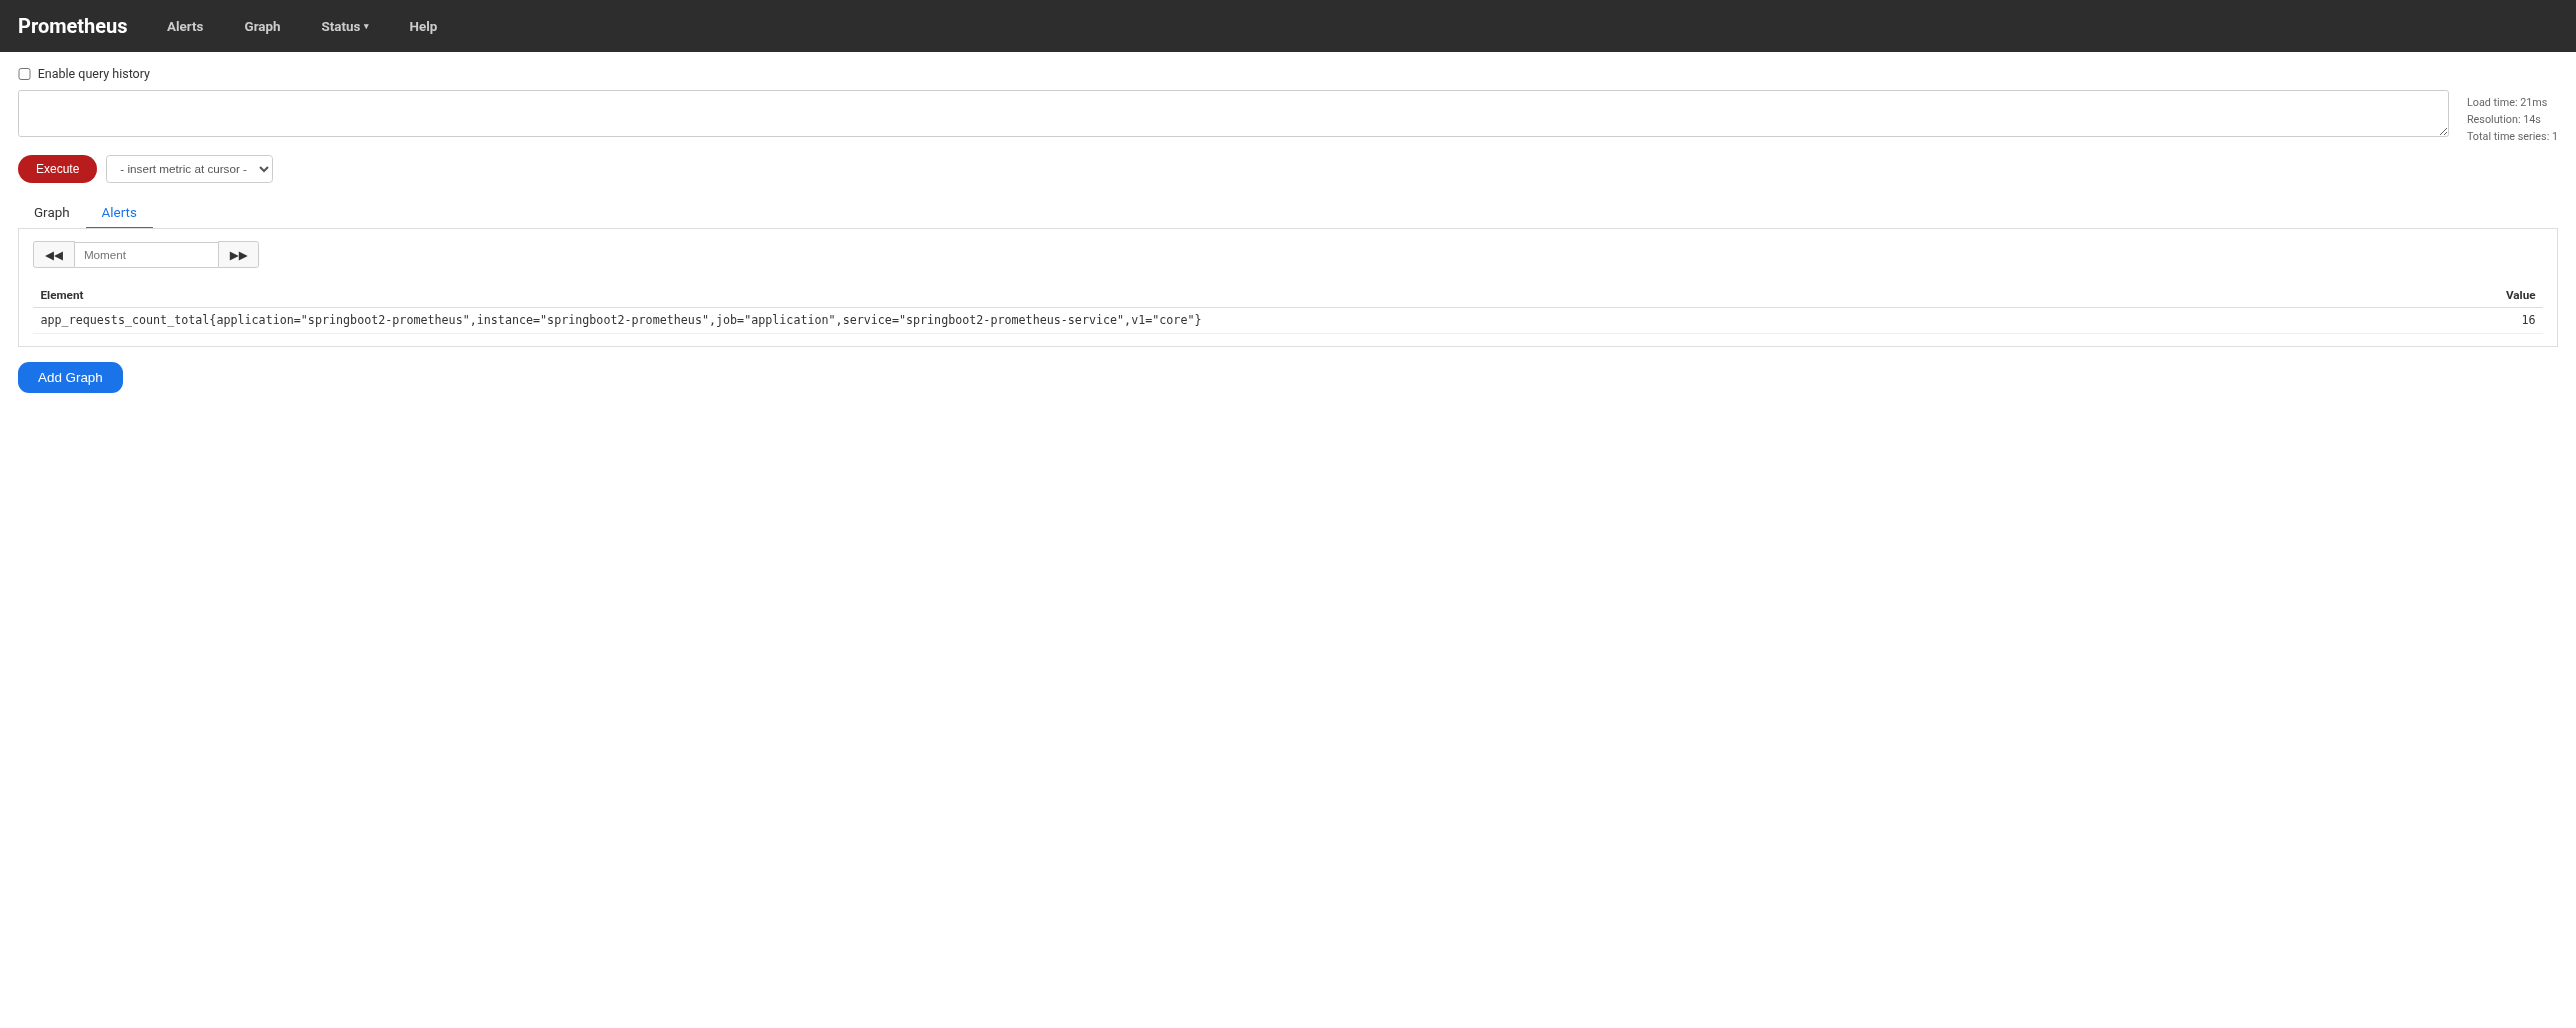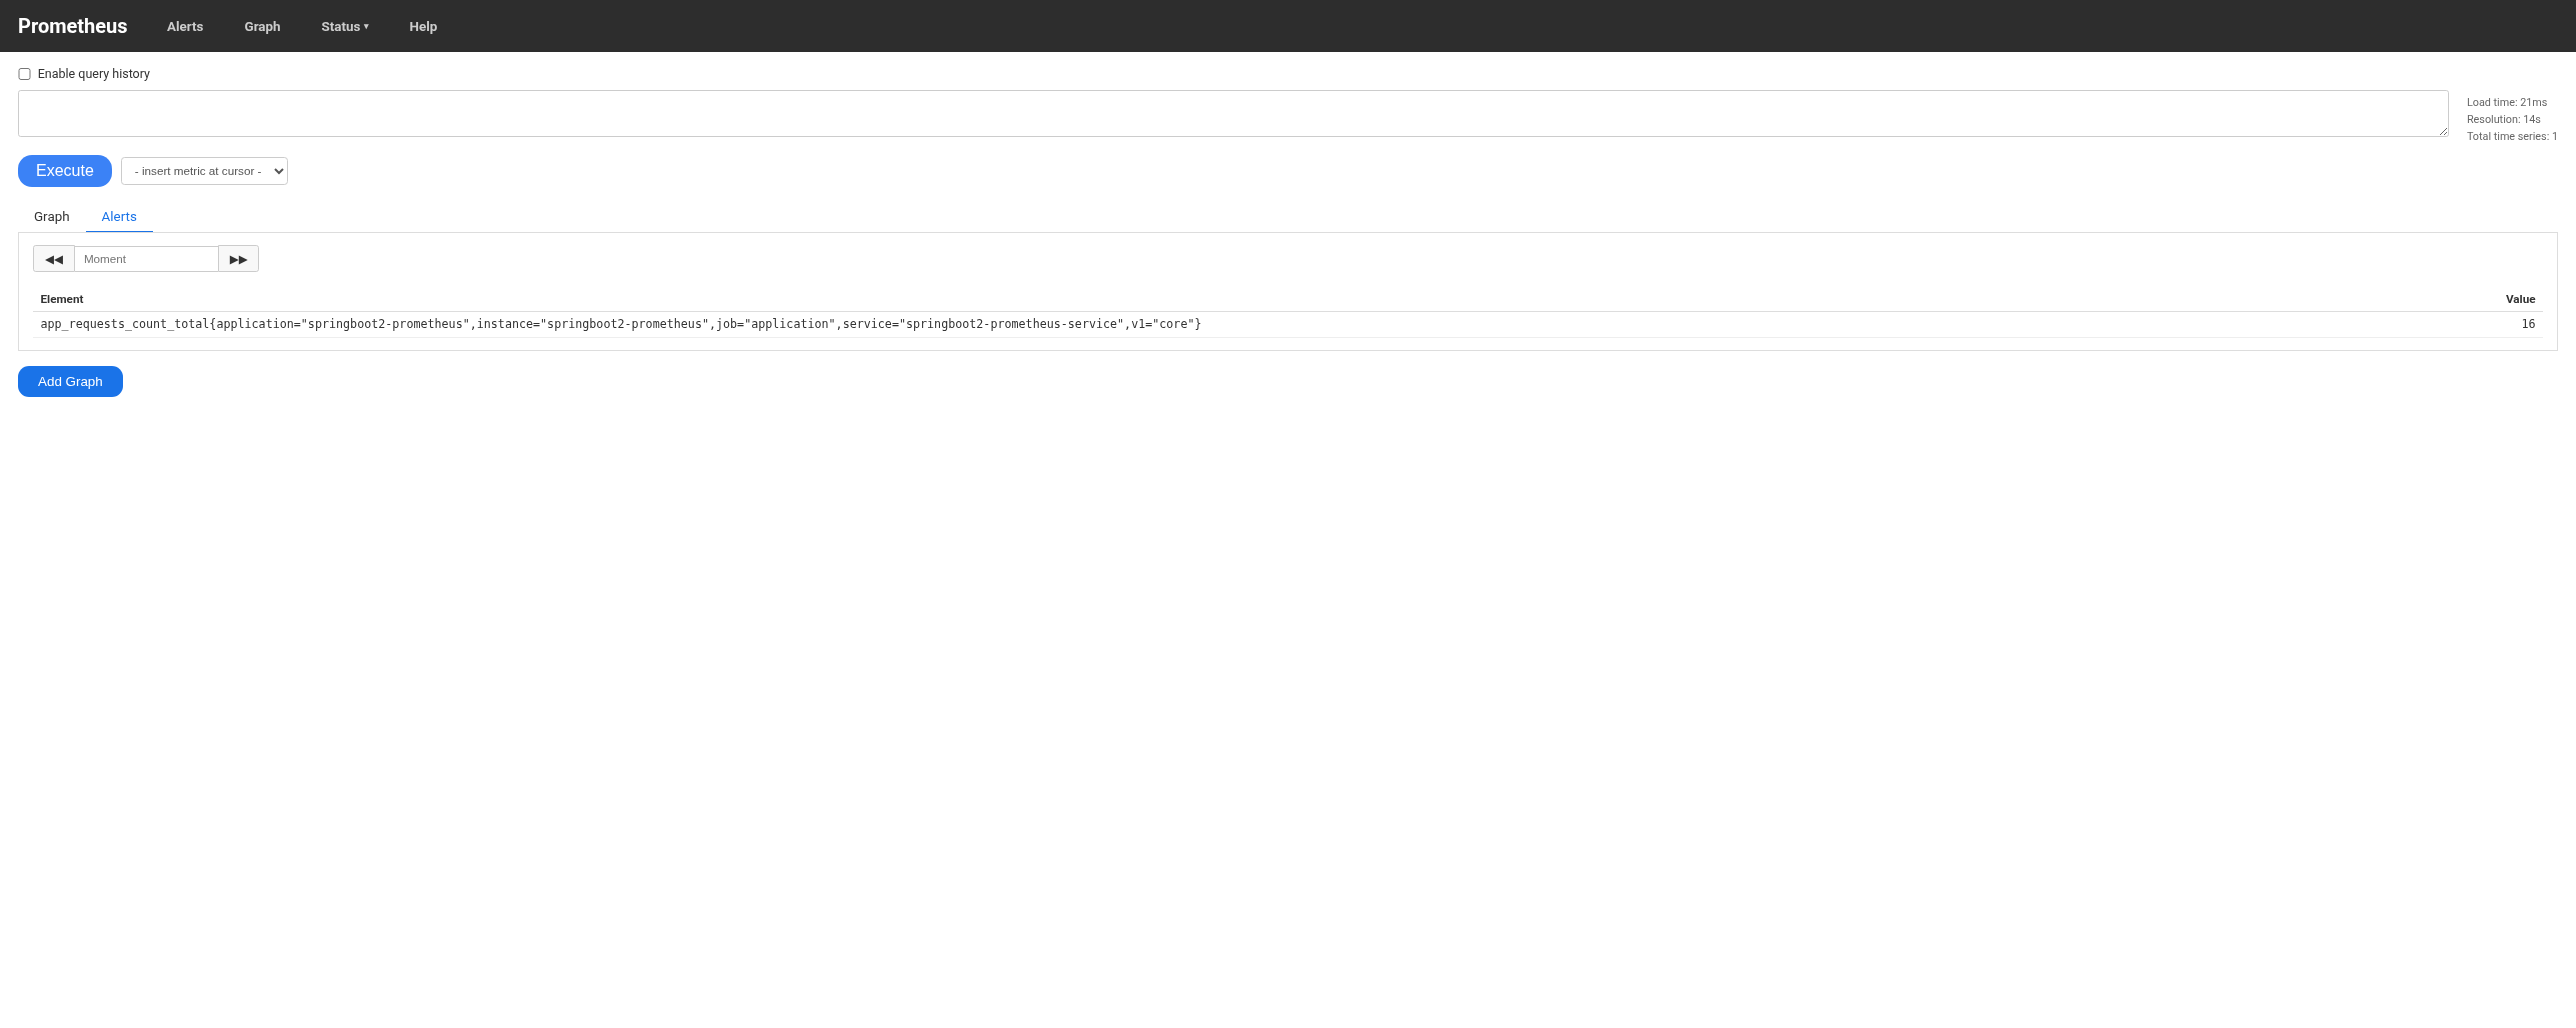--- a/index.html
+++ b/index.html
@@ -90,26 +90,26 @@
     }
 
     
     .execute-row {
       display: flex;
       align-items: center;
       gap: 9px;
       margin-bottom: 14.3px;
     }
     .btn-execute {
-      background: #3b82f6;
+      background: #b91c1c;
       color: #fff;
       border: none;
       border-radius: 14px;
       padding: 7.2px 18px;
-      font-size: 16px;
+      font-size: 12px;
       cursor: pointer;
     }
     .insert-metric-select {
       border: 0.9px solid #ccc;
       border-radius: 3.6px;
       padding: 5.4px 9px;
       font-size: 11.7px;
       color: #555;
       background: #fff;
       cursor: pointer;

